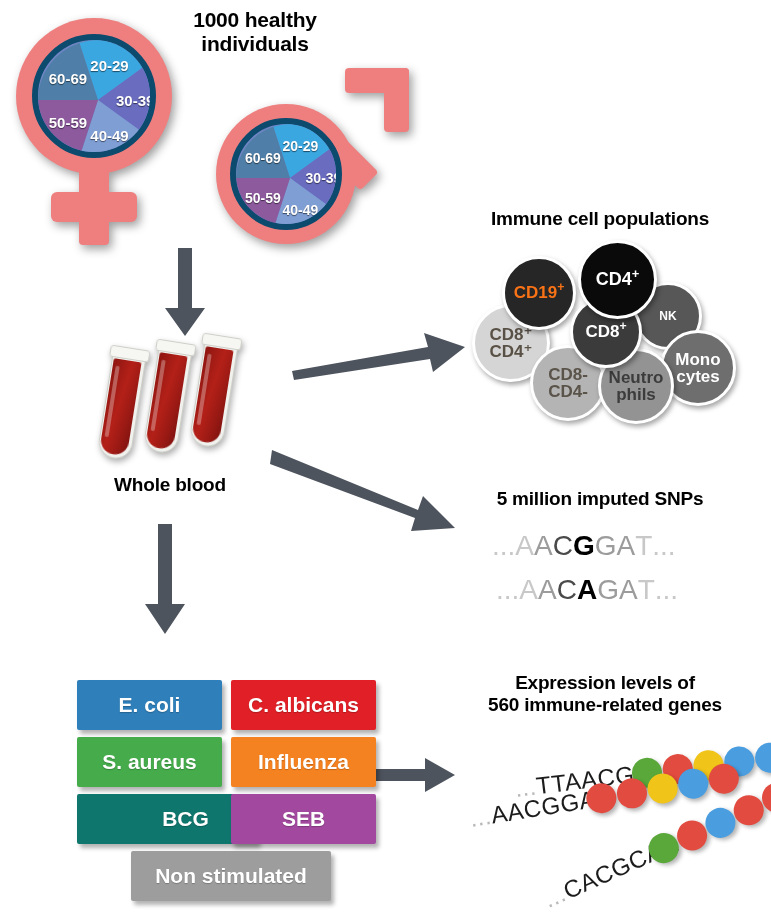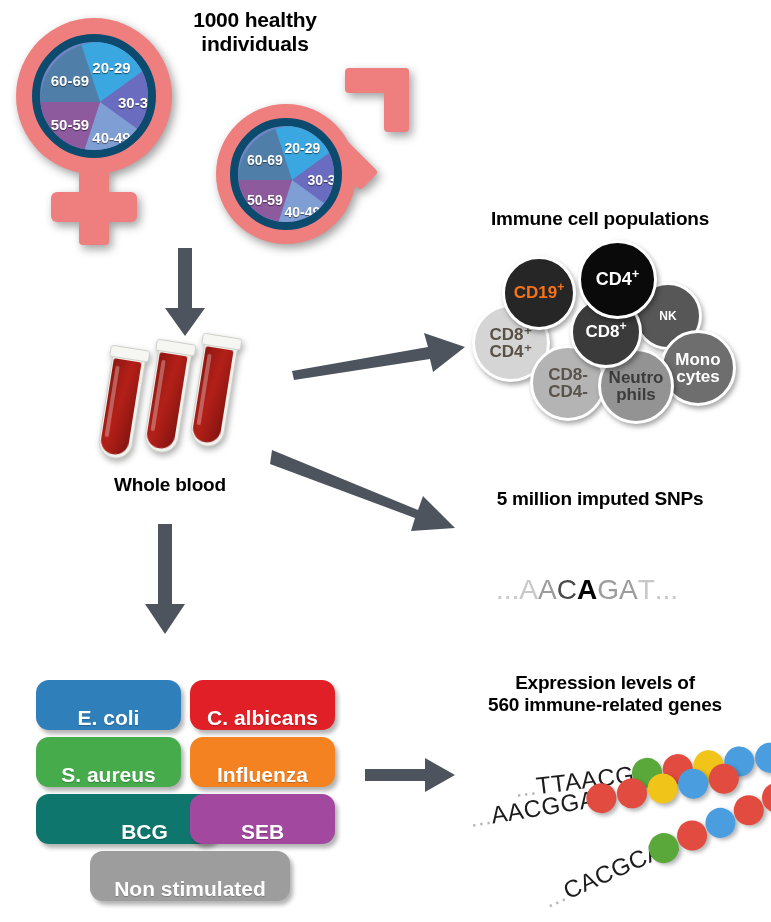--- a/index.html
+++ b/index.html
@@ -21,21 +21,21 @@
   #title-expression{left:440px;top:672px;width:330px;font-size:19px;}
   #label-wholeblood{left:60px;top:474px;width:220px;font-size:19px;}
 
   
   .gender-wrap{filter:drop-shadow(3px 4px 5px rgba(0,0,0,0.38));}
   .ring{
     position:absolute;border-radius:50%;background:#ef7f7f;
   }
   .pie{
     position:absolute;border-radius:50%;
-    border:8px solid #0c4a6e;box-sizing:border-box;overflow:hidden;
+    border:6px solid #0c4a6e;box-sizing:border-box;overflow:hidden;
     background:#6f85c4;
   }
   .pielbl{
     position:absolute;color:#fff;font-weight:bold;
     text-shadow:0 1px 1px rgba(0,0,0,.55);
     white-space:nowrap;transform:translate(-50%,-50%);
   }
 
   
   .f-stem{position:absolute;background:#ef7f7f;}
@@ -91,25 +91,26 @@
     filter:blur(0.25px);
   }
   .snp-row .b{display:inline-block;}
   .snp-row .faint{color:#c8c8c8;}
   .snp-row .mid{color:#9c9c9c;}
   .snp-row .dark{color:#4a4a4a;}
   .snp-row .hit{color:#000;font-weight:bold;}
 
   
   .stim{
-    position:absolute;border-radius:13px;
-    display:flex;align-items:flex-end;justify-content:center;
+    position:absolute;border-radius:2px;
+    display:flex;align-items:center;justify-content:center;
     color:#fff;font-weight:bold;font-size:21px;
     box-shadow:3px 4px 4px rgba(0,0,0,0.30);
     text-shadow:0 1px 1px rgba(0,0,0,.22);
+    margin-left:41px;
   }
 
   
   .strand{position:absolute;transform-origin:0 50%;height:34px;white-space:nowrap;}
   .strand .seq{
     position:absolute;left:0;top:50%;transform:translateY(-50%);
     font-size:24px;color:#1c1c1c;letter-spacing:0.5px;
   }
   .strand .seq .dots{color:#b9b9b9;}
   .bead{
@@ -266,20 +267,21 @@
     </div>
     <div class="cell" style="left: 598px; top: 348px; width: 76px; height: 76px; background: rgb(147, 147, 147); color: rgb(60, 60, 60); font-size: 17px; z-index: 4; pointer-events: auto; text-align: center;">
       <div>
         <span>Neutro</span>
         <span>phils</span>
       </div>
     </div>
   </div>
 
 <div class="abs" id="snp-block" style="left:492px;top:530px;width:260px;height:90px;">
+    <div class="snp-row" style="left: 0px; top: 0px;"><span class="b faint">...</span><span class="b faint">A</span><span class="b mid">A</span><span class="b dark">C</span><span class="b hit">G</span><span class="b mid">G</span><span class="b mid">A</span><span class="b faint">T</span><span class="b faint">...</span></div>
     <div class="snp-row" style="left: 4px; top: 44px;"><span class="b faint">...</span><span class="b faint">A</span><span class="b mid">A</span><span class="b dark">C</span><span class="b hit">A</span><span class="b mid">G</span><span class="b mid">A</span><span class="b faint">T</span><span class="b faint">...</span></div>
   </div>
 
 <div class="abs" id="stim-block" style="left:0;top:0;width:400px;height:922px;">
     <div class="stim" style="left: 36px; top: 680px; width: 145px; height: 50px; background: rgb(46, 127, 186);">
       <span>E. coli</span>
     </div>
     <div class="stim" style="left: 36px; top: 737px; width: 145px; height: 50px; background: rgb(69, 171, 75);">
       <span>S. aureus</span>
     </div>

